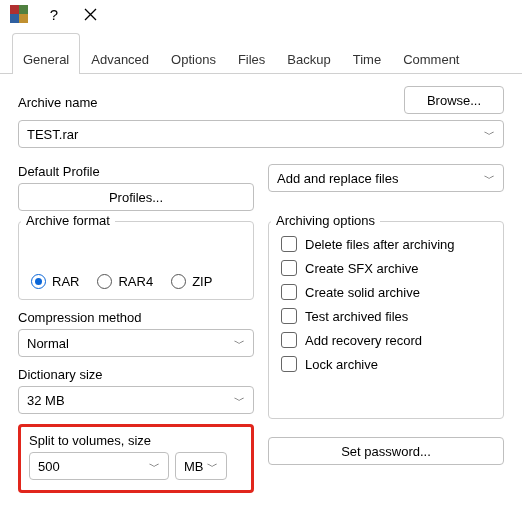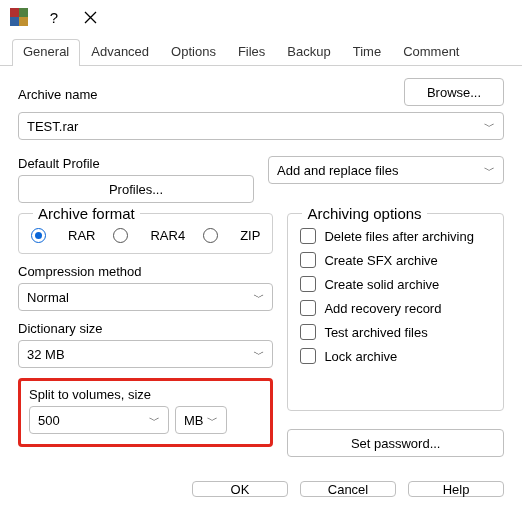--- a/index.html
+++ b/index.html
@@ -8,37 +8,37 @@
   .titlebar { display: flex; align-items: center; height: 34px; padding: 0 10px; }
   .app-icon { width: 18px; height: 18px; margin-right: 8px; display: flex; flex-wrap: wrap; }
   .app-icon span { width: 9px; height: 9px; }
   .ai-r { background: #b03030; }
   .ai-g { background: #508040; }
   .ai-b { background: #3060a0; }
   .ai-y { background: #c09030; }
   .title-text { font-size: 13px; color: #000; flex: 1; }
   .title-btn { width: 36px; height: 28px; display: flex; align-items: center; justify-content: center; color: #000; font-size: 15px; }
   .tabs { display: flex; border-bottom: 1px solid #d0d0d0; padding: 0 12px; margin-top: 4px; }
-  .tab { padding: 4px 10px 7px; font-size: 13px; color: #333; border: 1px solid transparent; border-bottom: none; position: relative; top: 1px; }
+  .tab { padding: 18px 10px 7px; font-size: 13px; color: #333; border: 1px solid transparent; border-bottom: none; position: relative; top: 1px; }
   .tab.active { border-color: #d0d0d0; background: #fff; border-radius: 4px 4px 0 0; }
   .content { padding: 12px 18px 8px; flex: 1; display: flex; flex-direction: column; }
   .row { display: flex; gap: 14px; }
   .col { flex: 1; display: flex; flex-direction: column; }
 
   .label { font-size: 13px; color: #000; margin-bottom: 4px; }
   .field, .btn, .select, .combo { border: 1px solid #bfbfbf; border-radius: 4px; background: #fff; font-size: 13px; color: #000; padding: 5px 8px; height: 28px; display: flex; align-items: center; }
   .btn { justify-content: center; text-align: center; }
   .select, .combo, .drop { position: relative; padding-right: 24px; }
   .caret { position: absolute; right: 8px; top: 50%; transform: translateY(-50%); font-size: 11px; color: #444; pointer-events: none; }
 
   .group { border: 1px solid #cfcfcf; border-radius: 4px; padding: 10px 12px 10px; position: relative; margin-top: 10px; }
-  .group-title { position: absolute; top: -9px; left: 14px; background: #fff; padding: 0 5px; font-size: 15px; color: #000; }
+  .group-title { position: absolute; top: -9px; left: 2px; background: #fff; padding: 0 5px; font-size: 13px; color: #000; }
 
   .radio-row { display: flex; gap: 18px; margin-top: 4px; }
-  .radio { display: flex; align-items: flex-end; gap: 22px; font-size: 13px; }
+  .radio { display: flex; align-items: flex-end; gap: 6px; font-size: 13px; margin-top: 38px; }
   .radio .dot { width: 15px; height: 15px; border: 1.5px solid #555; border-radius: 50%; display: flex; align-items: center; justify-content: center; }
   .radio.checked .dot { border-color: #0a66d8; }
   .radio.checked .dot::after { content: ""; width: 7px; height: 7px; background: #0a66d8; border-radius: 50%; }
 
   .checklist { display: flex; flex-direction: column; gap: 8px; margin-top: 4px; }
   .check { display: flex; align-items: center; gap: 8px; font-size: 13px; }
   .box { width: 16px; height: 16px; border: 1.5px solid #666; border-radius: 3px; }
 
   .stack { display: flex; flex-direction: column; margin-top: 10px; }
 
@@ -176,25 +176,25 @@
             <label class="check">
                 <span class="box"></span>
                 <span>Create SFX archive</span>
               </label>
             <label class="check">
                 <span class="box"></span>
                 <span>Create solid archive</span>
               </label>
             <label class="check">
                 <span class="box"></span>
+                <span>Test archived files</span>
+              </label>
+            <label class="check">
+                <span class="box"></span>
                 <span>Add recovery record</span>
-              </label>
-            <label class="check">
-                <span class="box"></span>
-                <span>Test archived files</span>
               </label>
             <label class="check">
                 <span class="box"></span>
                 <span>Lock archive</span>
               </label>
           </div>
         </div>
 
         <div class="btn" style="margin-top:18px;">Set password...</div>
       </div>

